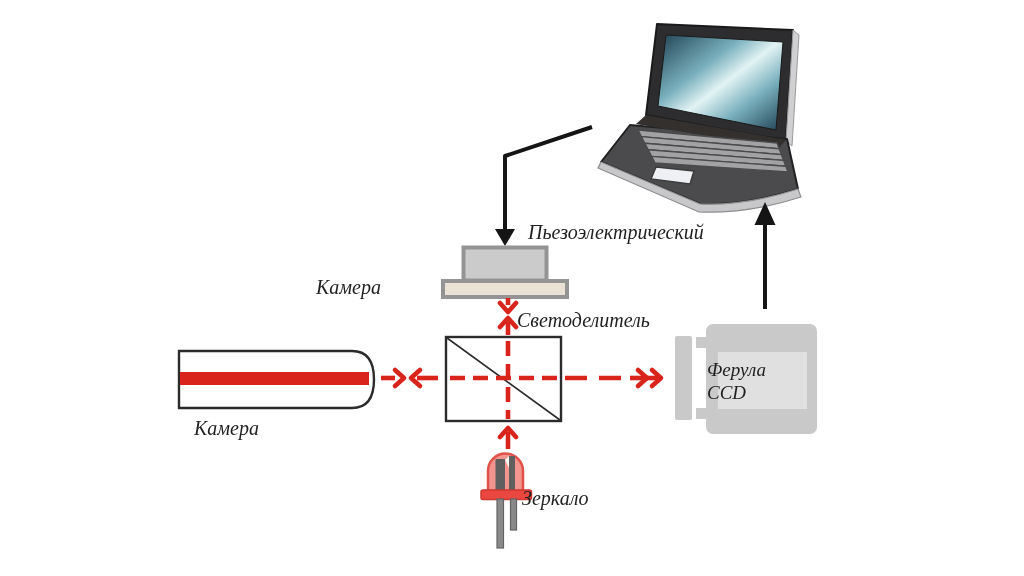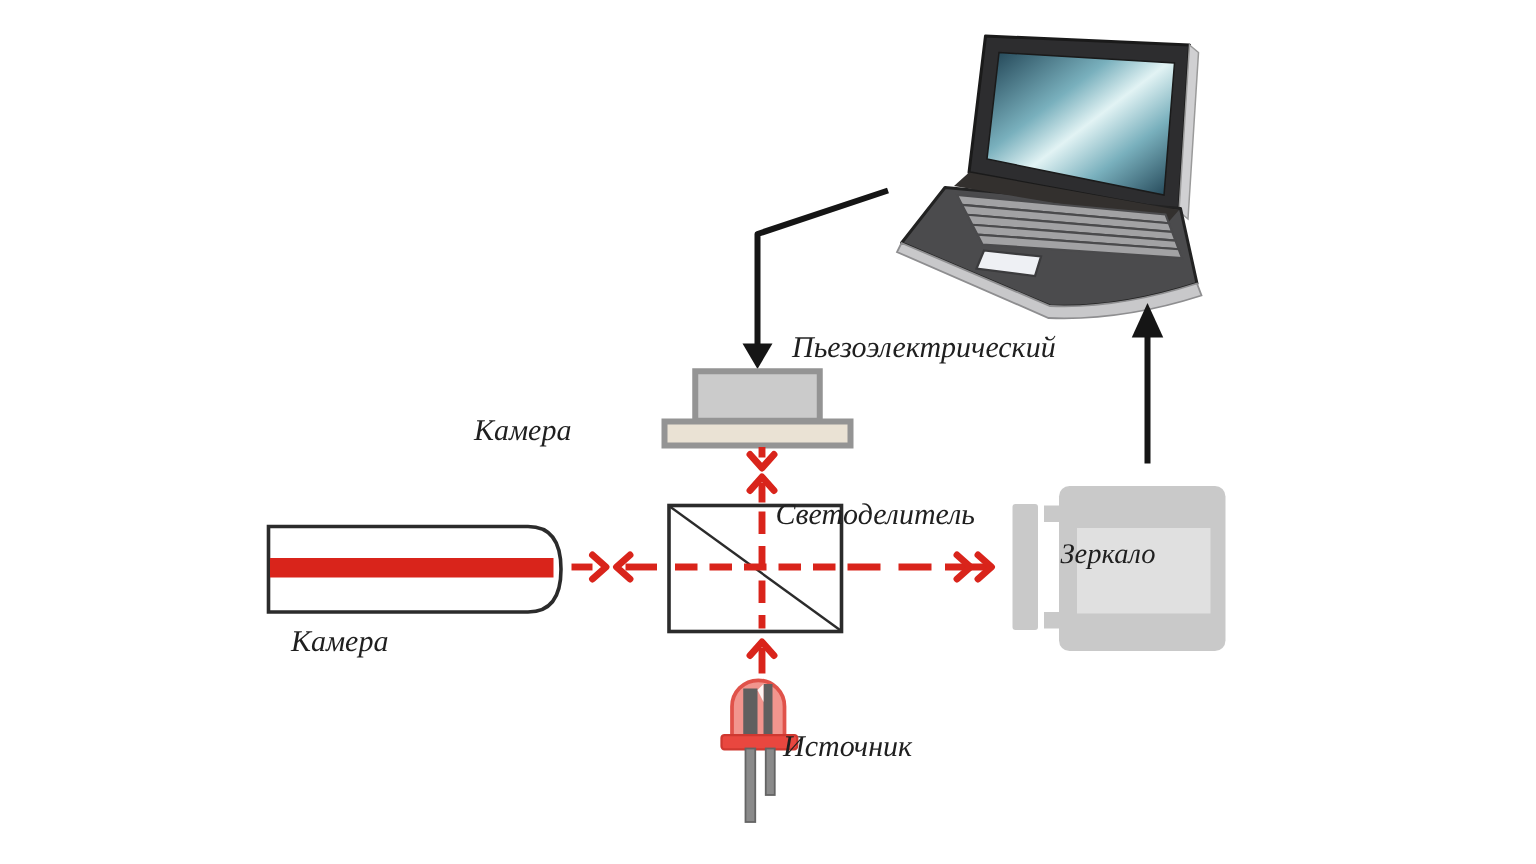--- a/index.html
+++ b/index.html
@@ -8,21 +8,21 @@
     font-family:"Liberation Serif", serif; color:#1f1f1f; overflow:hidden;
   }
   .stage svg { position:absolute; left:0; top:0; }
   .lbl {
     position:absolute; font-size:20px; line-height:25px; text-align:left;
     color:#1f1f1f; white-space:nowrap;font-style:italic;
   }
   .lbl span { display:block; }
   .lbl-piezo   { left:528px; top:219px; width:245px; line-height:26px; }
   .lbl-mirror  { left:316px; top:276px; width:130px; line-height:23px; }
-  .lbl-splitter{ left:517px; top:309px; width:162px; line-height:23px;margin-top:23px; }
+  .lbl-splitter{ left:517px; top:309px; width:162px; line-height:23px; }
   .lbl-ferrule { left:194px; top:417px; width:140px; line-height:23px; }
   .lbl-source  { left:522px; top:486px; width:140px; line-height:24px; }
   .lbl-camera  { left:707px; top:358px; width:111px; line-height:23px; font-size:19px; }
 
   .beam { stroke:var(--beam_red); stroke-width:4.6; fill:none; }
   .chev { stroke-linejoin:round; stroke-linecap:round; }
   .dash-a { stroke-dasharray:15 8; }
   .dash-b { stroke-dasharray:22 12; }
   .blkline { stroke:var(--ink); stroke-width:4; fill:none; stroke-linejoin:round; }
   .blkfill { fill:var(--ink); stroke:none; }
@@ -143,20 +143,21 @@
 
   <div class="lbl lbl-splitter">
     <span>Светоделитель</span>
   </div>
 
   <div class="lbl lbl-ferrule">
     <span>Камера</span>
   </div>
 
   <div class="lbl lbl-camera">
-    <span>Зеркало</span>
+    <span>Ферула</span>
+    <span>CCD</span>
   </div>
 
   <div class="lbl lbl-source">
-    <span>Источник</span>
+    <span>Зеркало</span>
   </div>
 
 </div>
 
 </body></html>

